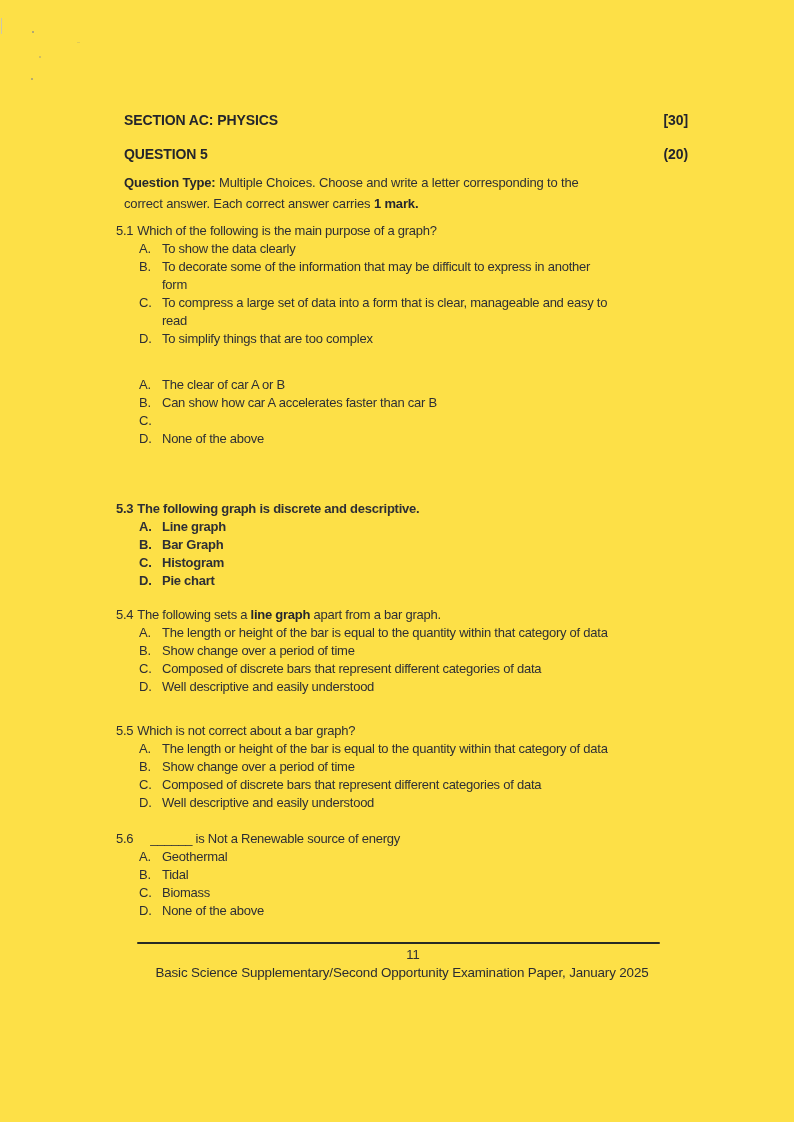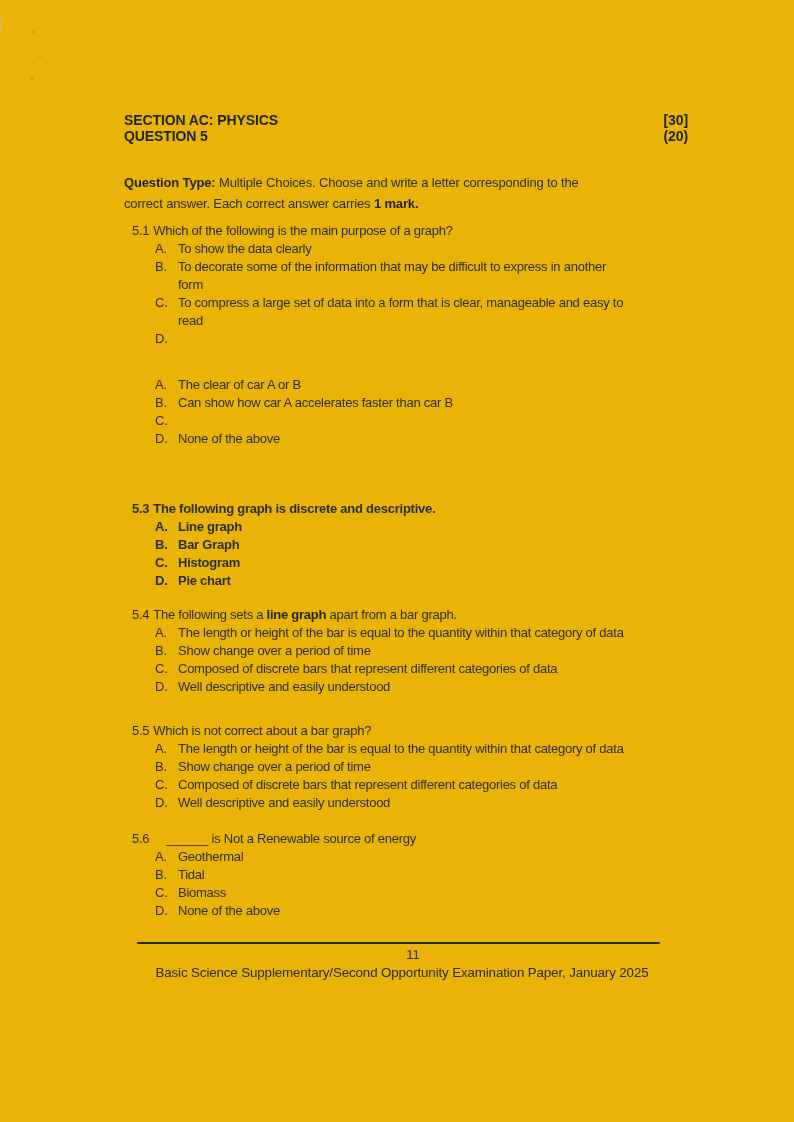--- a/index.html
+++ b/index.html
@@ -4,56 +4,56 @@
 <style>
   html, body {
     margin: 0;
     padding: 0;
     background: #ffffff;
   }
   .page {
     position: relative;
     width: 794px;
     height: 1122px;
-    background: #eab308;
+    background: #fde047;
     font-family: "Liberation Sans", "DejaVu Sans", sans-serif;
     color: #2e2f35;
     overflow: hidden;
   }
   .abs { position: absolute; }
 
   
   .header-row {
     left: 124px;
     right: 106px;
     display: flex;
     justify-content: space-between;
     font-size: 14px;
     font-weight: bold;
     color: #24252c;
     letter-spacing: -0.1px;
   }
   .section-row { top: 112px; }
-  .question-row { top: 128px; text-align: right; }
+  .question-row { top: 146px; text-align: right; }
 
   
   .intro {
     top: 172px;
     left: 124px;
     right: 106px;
     font-size: 13px;
     line-height: 21px;
     letter-spacing: -0.15px;
     white-space: pre-wrap;
   }
   .intro b, .q-text b { color: #26272e; }
 
   
   .qblock {
-    left: 132px;
+    left: 116px;
     right: 106px;
     font-size: 13px;
     line-height: 18px;
     letter-spacing: -0.25px;
   }
   .q1 { top: 222px; }
   .q2 { top: 376px; }
   .q3 { top: 500px; font-weight: bold; }
   .q4 { top: 606px; }
   .q5 { top: 722px; }
@@ -143,20 +143,21 @@
       <span class="opt-text">To decorate some of the information that may be difficult to express in another
 form</span>
     </div>
     <div class="opt">
       <span class="opt-letter">C.</span>
       <span class="opt-text">To compress a large set of data into a form that is clear, manageable and easy to
 read</span>
     </div>
     <div class="opt">
       <span class="opt-letter">D.</span>
+      <span class="opt-text">To simplify things that are too complex</span>
     </div>
   </div>
 
   <div class="abs qblock q2">
     <div class="opt">
       <span class="opt-letter">A.</span>
       <span class="opt-text">The clear of car A or B</span>
     </div>
     <div class="opt">
       <span class="opt-letter">B.</span>

